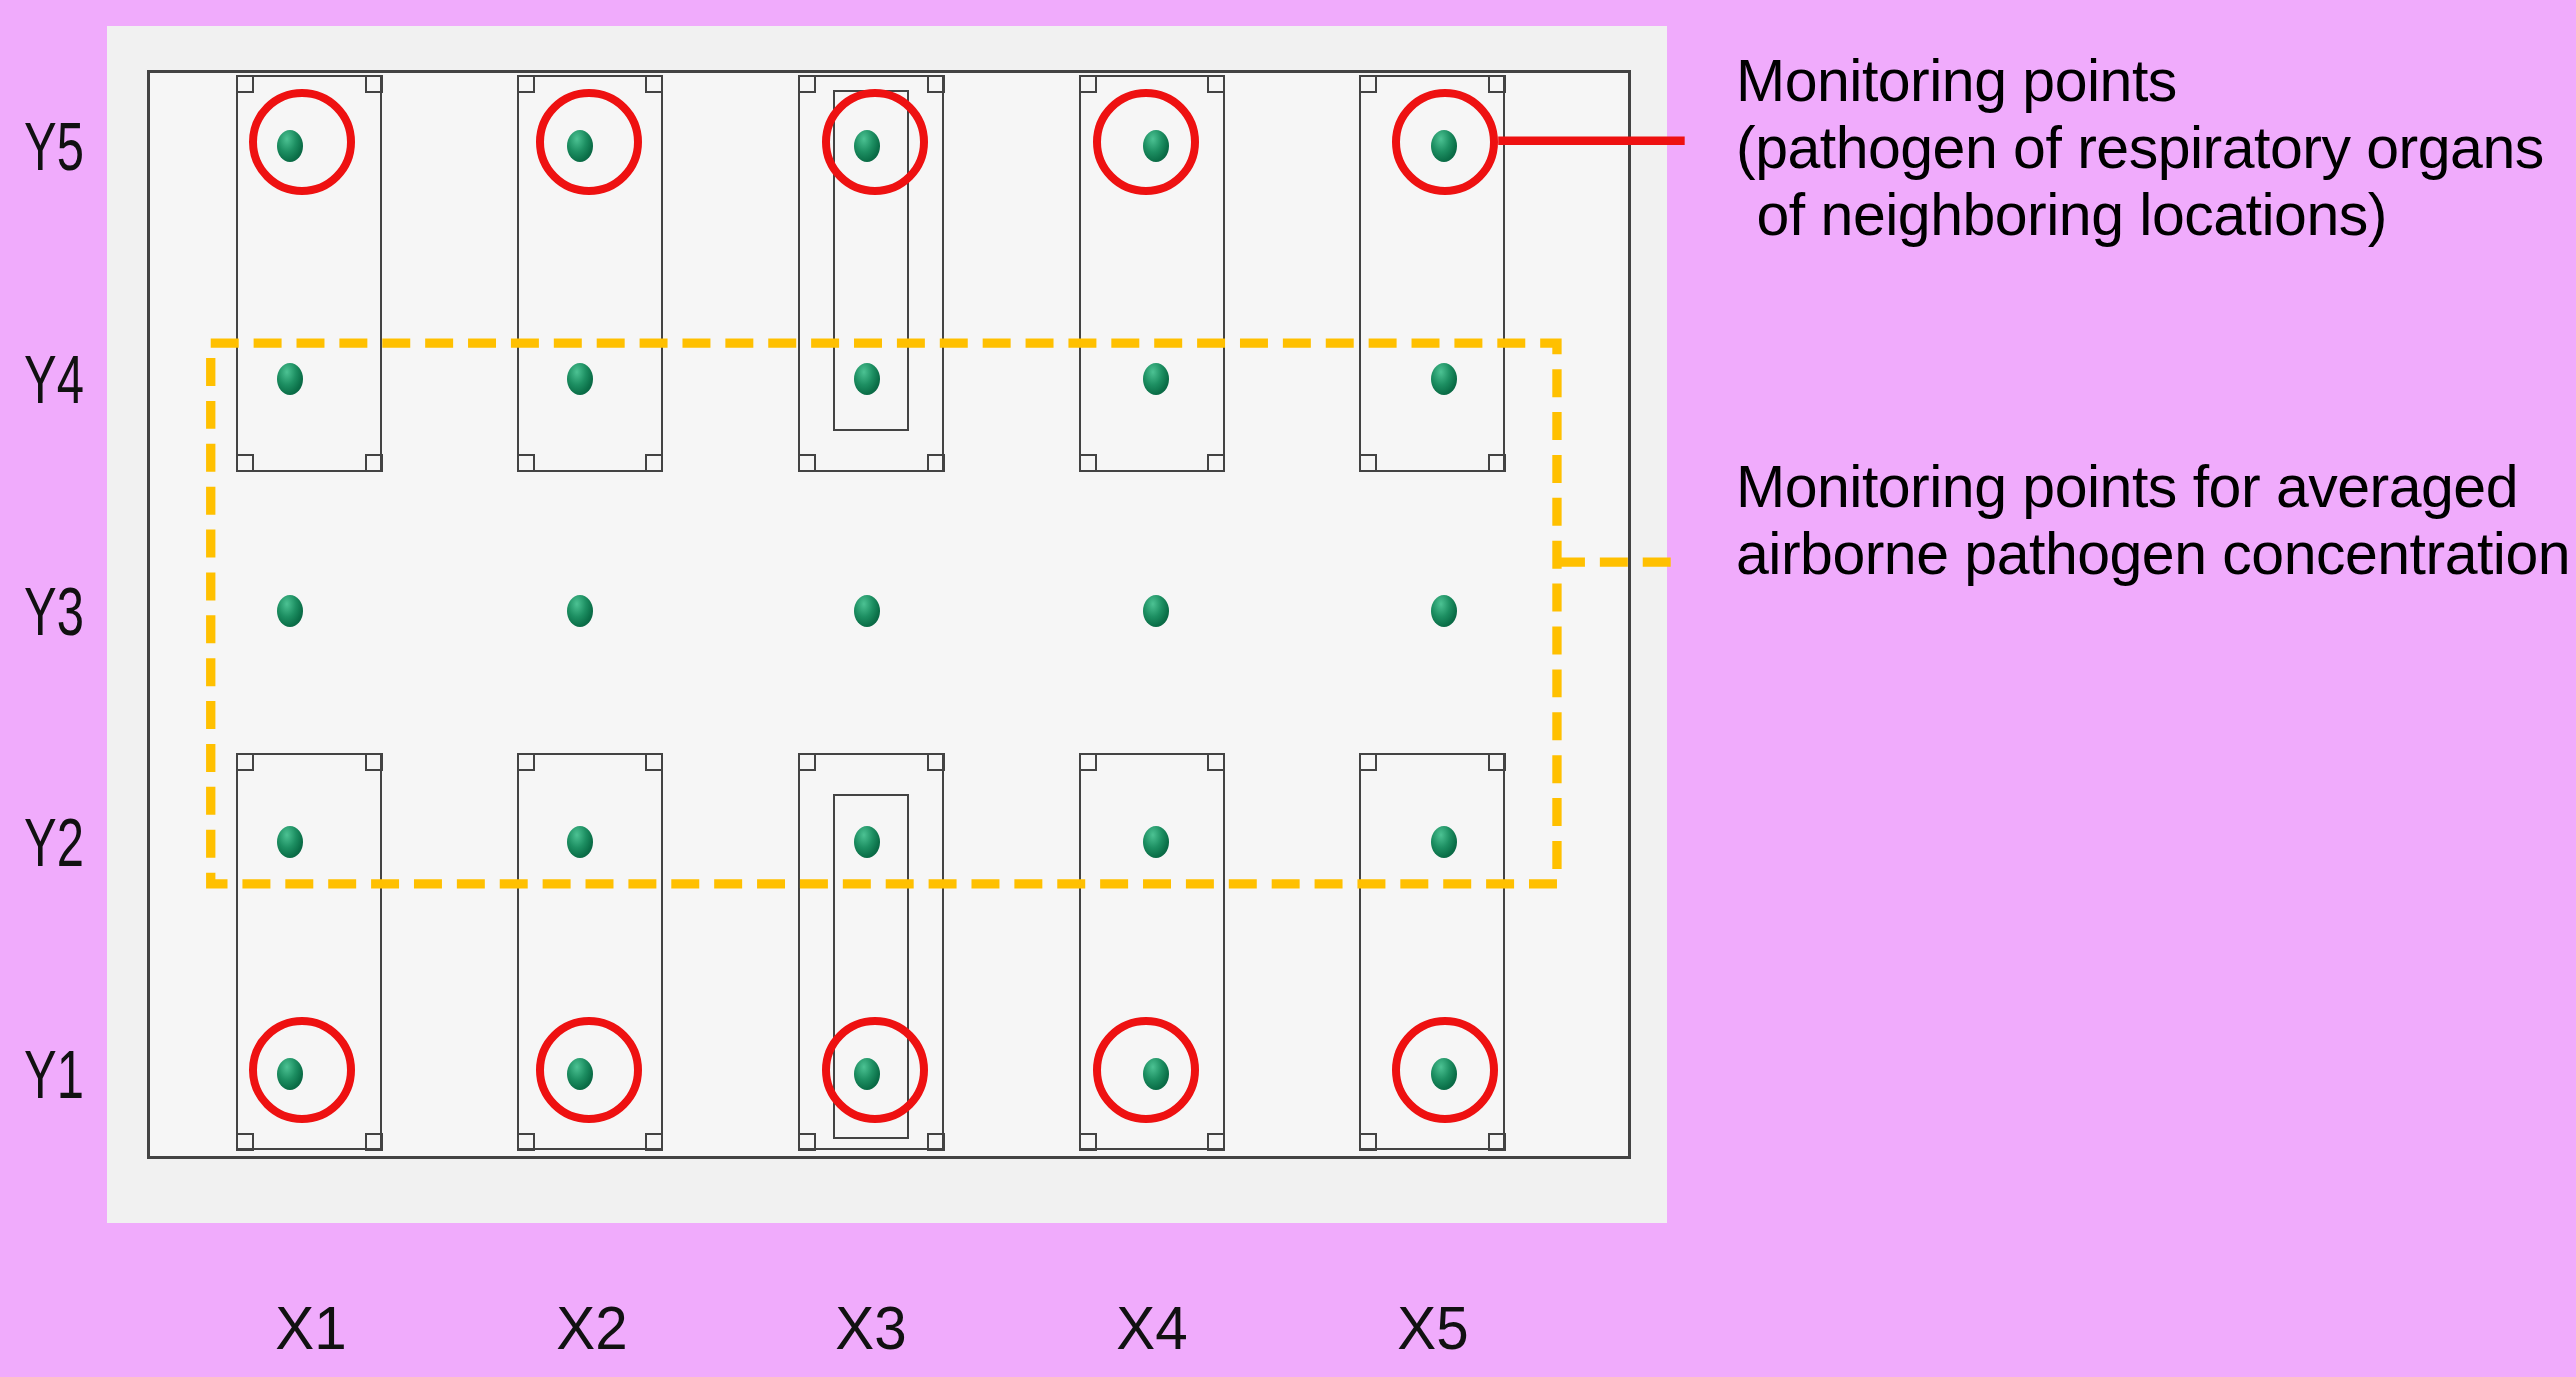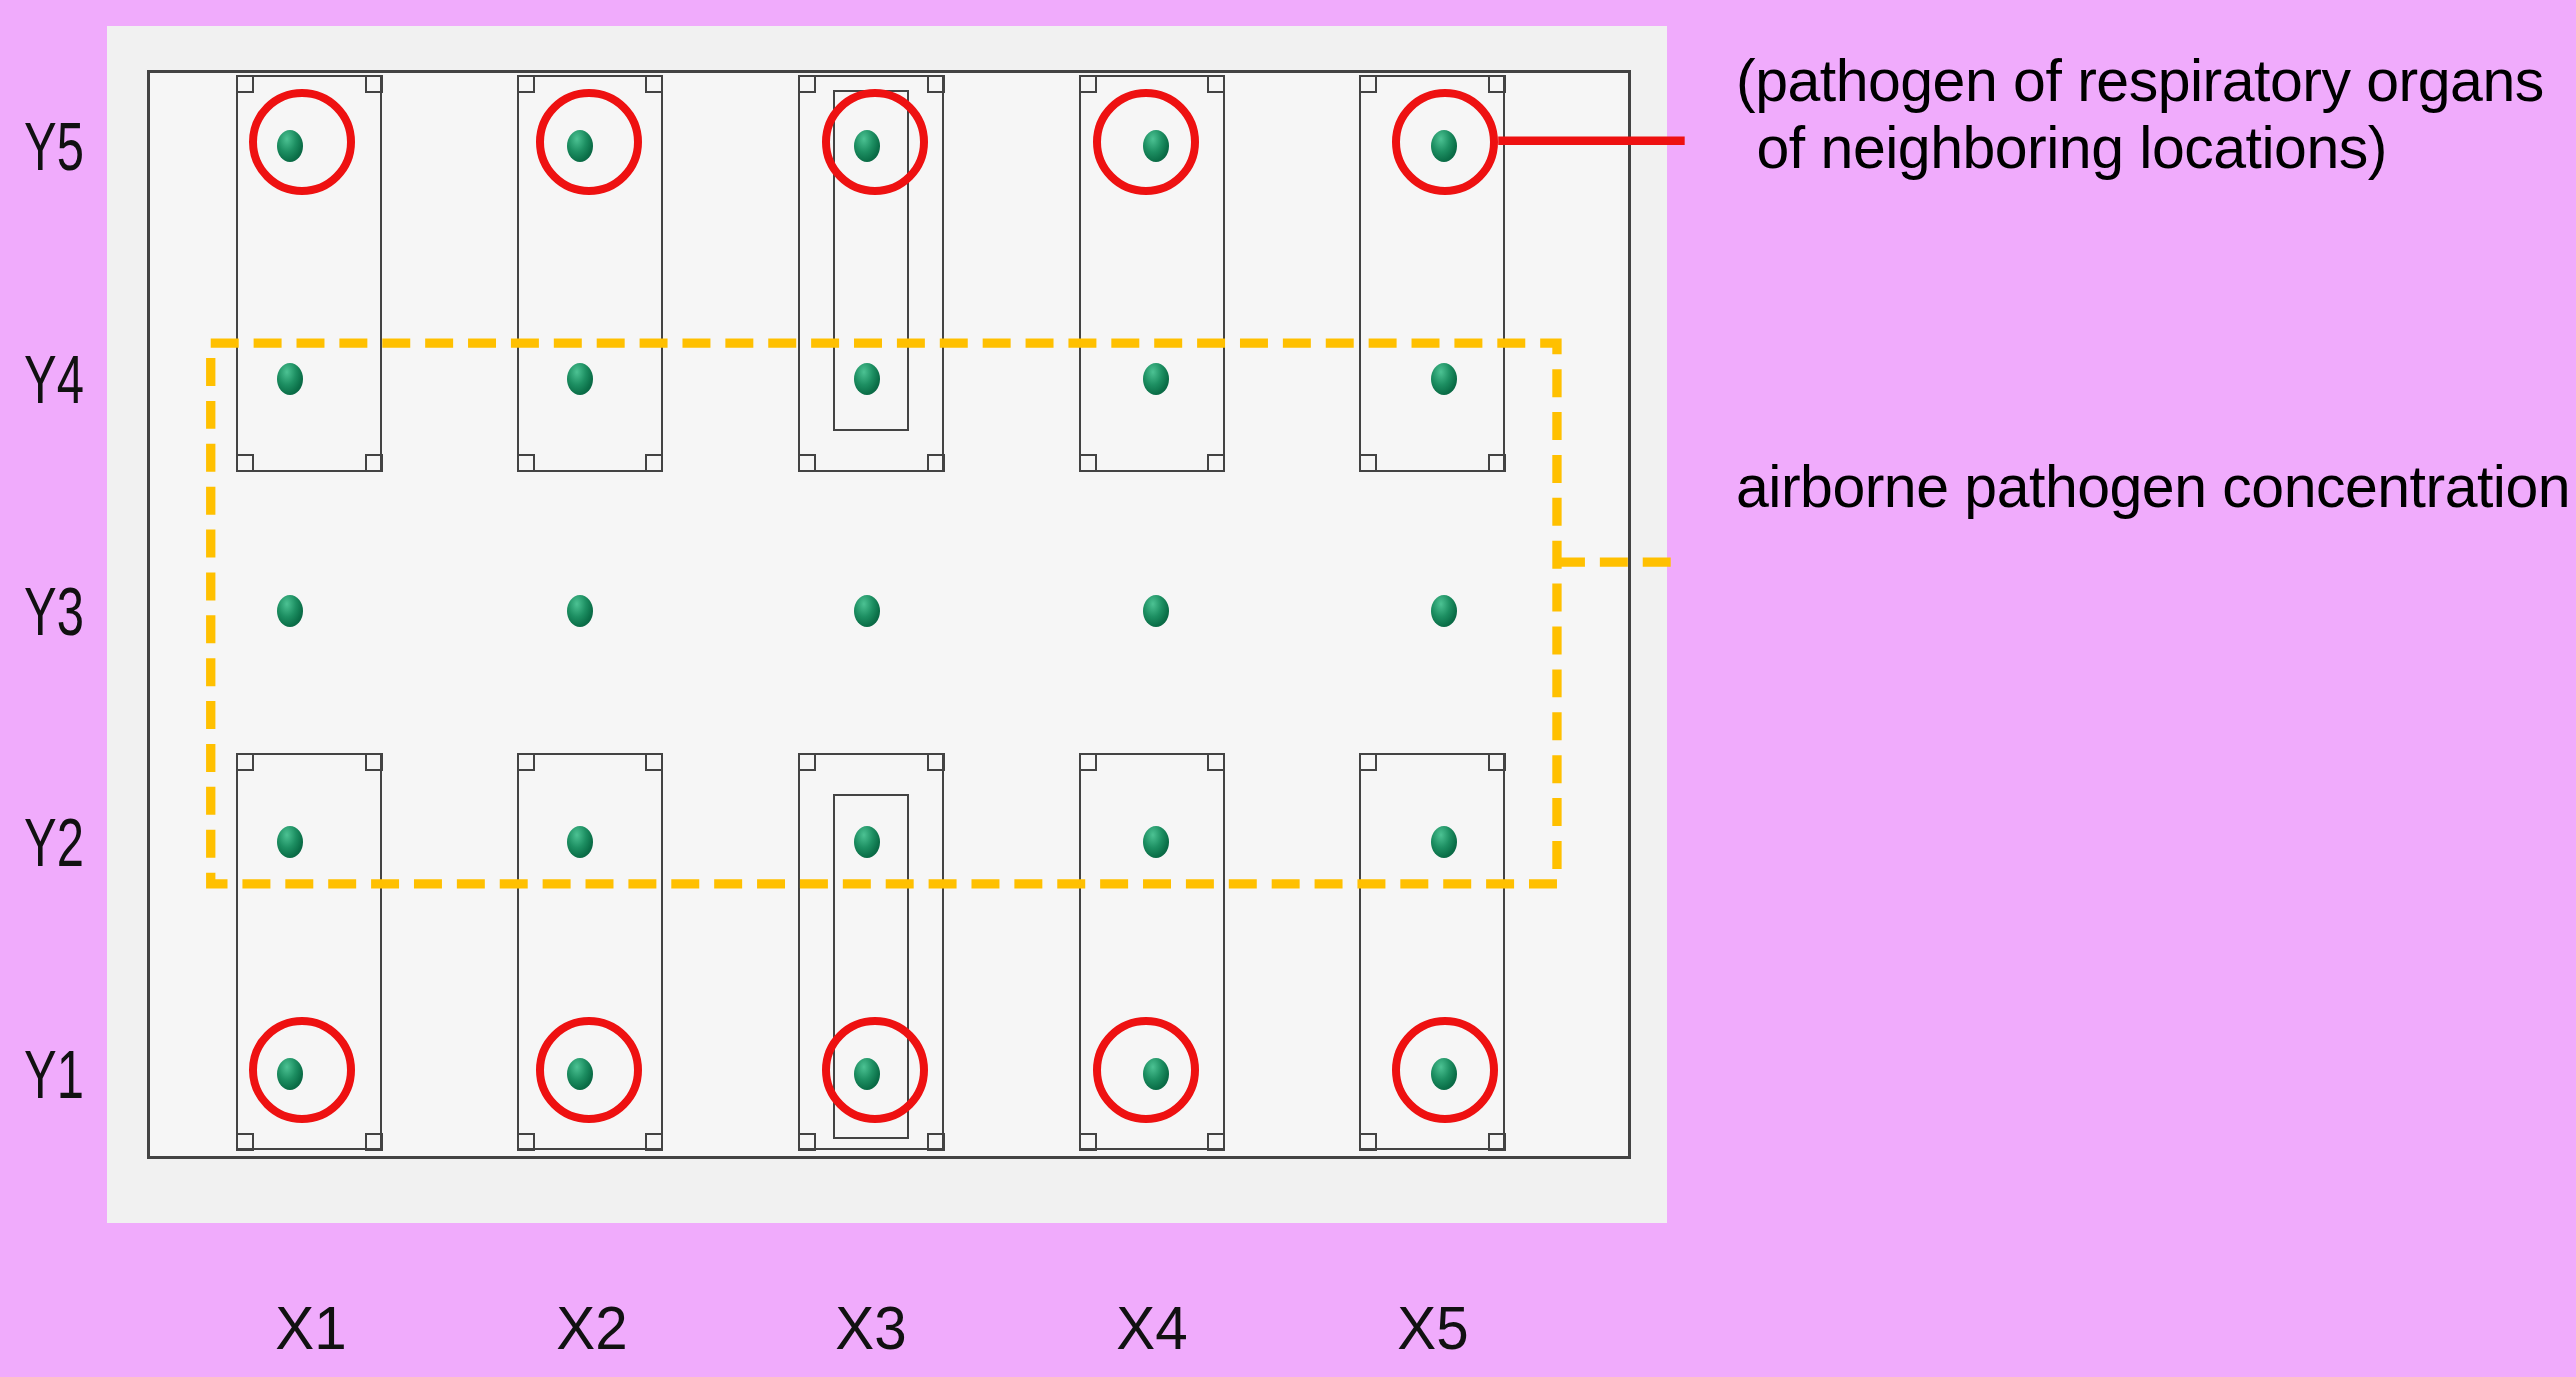--- a/index.html
+++ b/index.html
@@ -149,22 +149,24 @@
       <div class="xlabel" style="left: 1433px; top: 1328px;">X5</div>
     </div>
 
   <svg class="overlay" width="2576" height="1377" viewBox="0 0 2763 1477">
     <rect class="dashed-region" x="226" y="368" width="1444" height="580"></rect>
     <line class="dashed-connector" x1="1670" y1="603" x2="1805" y2="603"></line>
     <line class="red-connector" x1="1607" y1="151" x2="1807" y2="151"></line>
   </svg>
 
   <div class="ann" style="left:1736px;top:48px;">
+    <span class="line">Monitoring points</span>
     <span class="line">(pathogen of respiratory organs</span>
     <span class="line indent">of neighboring locations)</span>
   </div>
 
   <div class="ann" style="left:1736px;top:454px;">
+    <span class="line">Monitoring points for averaged</span>
     <span class="line">airborne pathogen concentration</span>
   </div>
 
 </div>
 
 
 </body></html>

